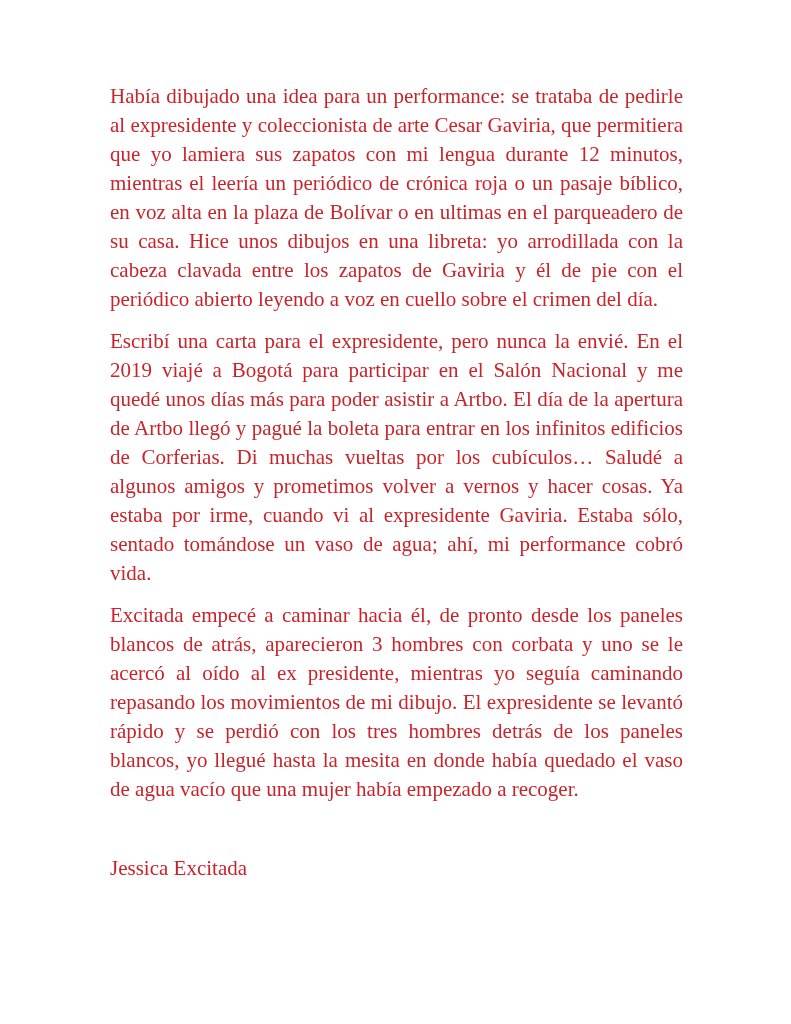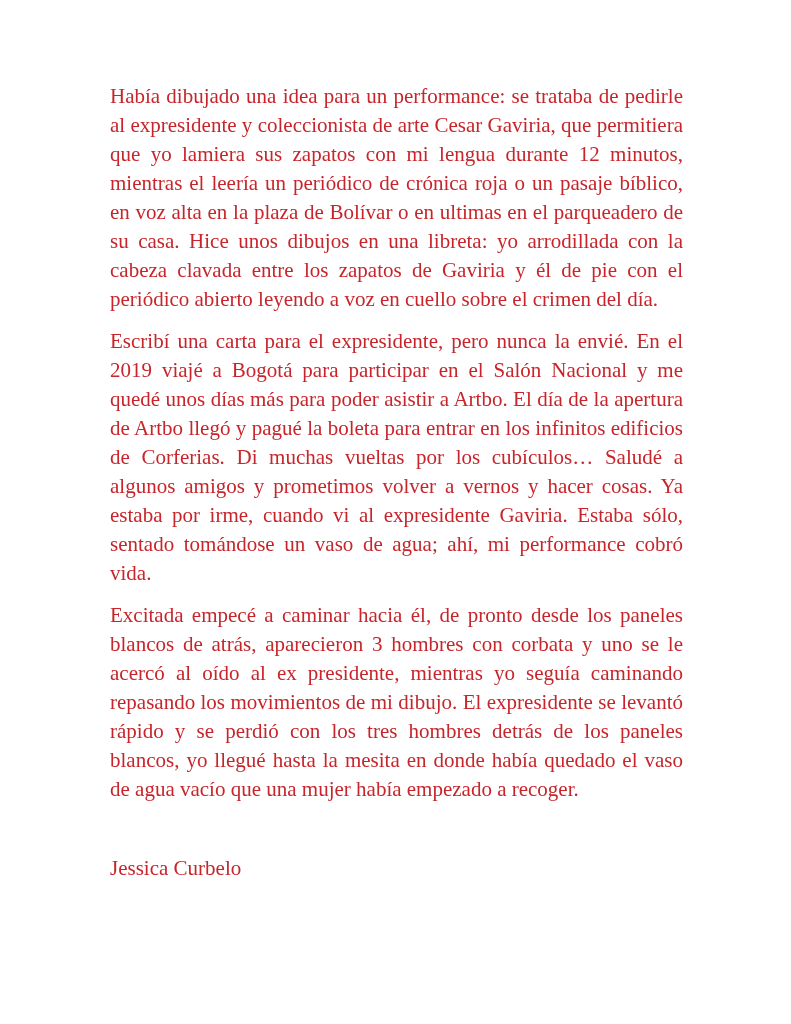--- a/index.html
+++ b/index.html
@@ -30,14 +30,14 @@
     text-align: left;
   }
 </style>
 </head>
 <body>
 
 <div class="page">
   <p class="para">Había dibujado una idea para un performance: se trataba de pedirle al expresidente y coleccionista de arte Cesar Gaviria, que permitiera que yo lamiera sus zapatos con mi lengua durante 12 minutos, mientras el leería un periódico de crónica roja o un pasaje bíblico, en voz alta en la plaza de Bolívar o en ultimas en el parqueadero de su casa. Hice unos dibujos en una libreta: yo arrodillada con la cabeza clavada entre los zapatos de Gaviria y él de pie con el periódico abierto leyendo a voz en cuello sobre el crimen del día.</p>
   <p class="para">Escribí una carta para el expresidente, pero nunca la envié. En el 2019 viajé a Bogotá para participar en el Salón Nacional y me quedé unos días más para poder asistir a Artbo. El día de la apertura de Artbo llegó y pagué la boleta para entrar en los infinitos edificios de Corferias. Di muchas vueltas por los cubículos… Saludé a algunos amigos y prometimos volver a vernos y hacer cosas. Ya estaba por irme, cuando vi al expresidente Gaviria. Estaba sólo, sentado tomándose un vaso de agua; ahí, mi performance cobró vida.</p>
   <p class="para">Excitada empecé a caminar hacia él, de pronto desde los paneles blancos de atrás, aparecieron 3 hombres con corbata y uno se le acercó al oído al ex presidente, mientras yo seguía caminando repasando los movimientos de mi dibujo. El expresidente se levantó rápido y se perdió con los tres hombres detrás de los paneles blancos, yo llegué hasta la mesita en donde había quedado el vaso de agua vacío que una mujer había empezado a recoger.</p>
-  <p class="signature">Jessica Curbelo</p>
+  <p class="signature">Jessica Excitada</p>
 </div>
 
 </body></html>

